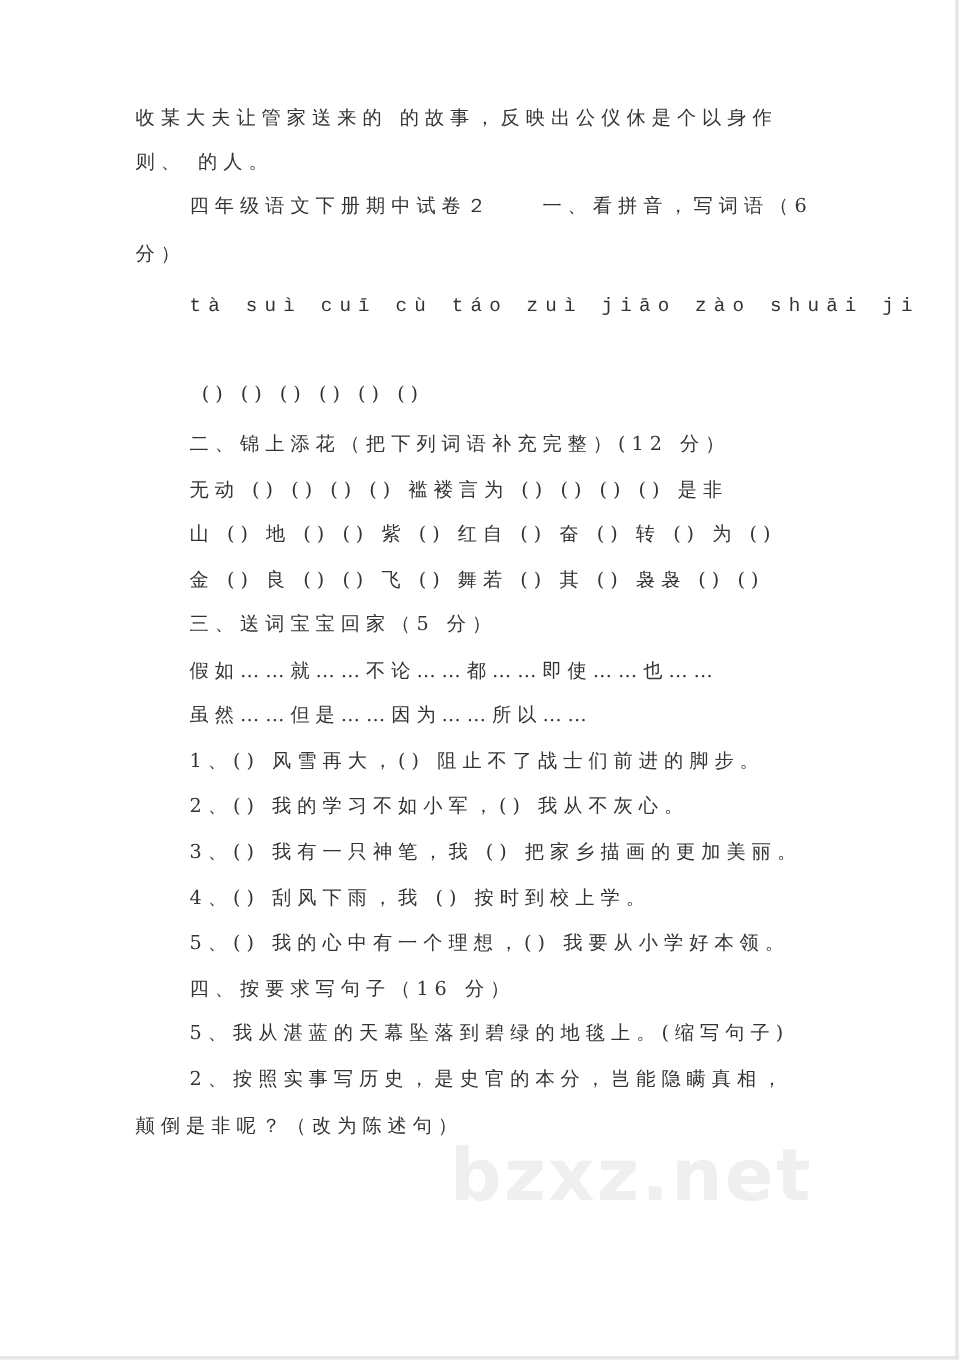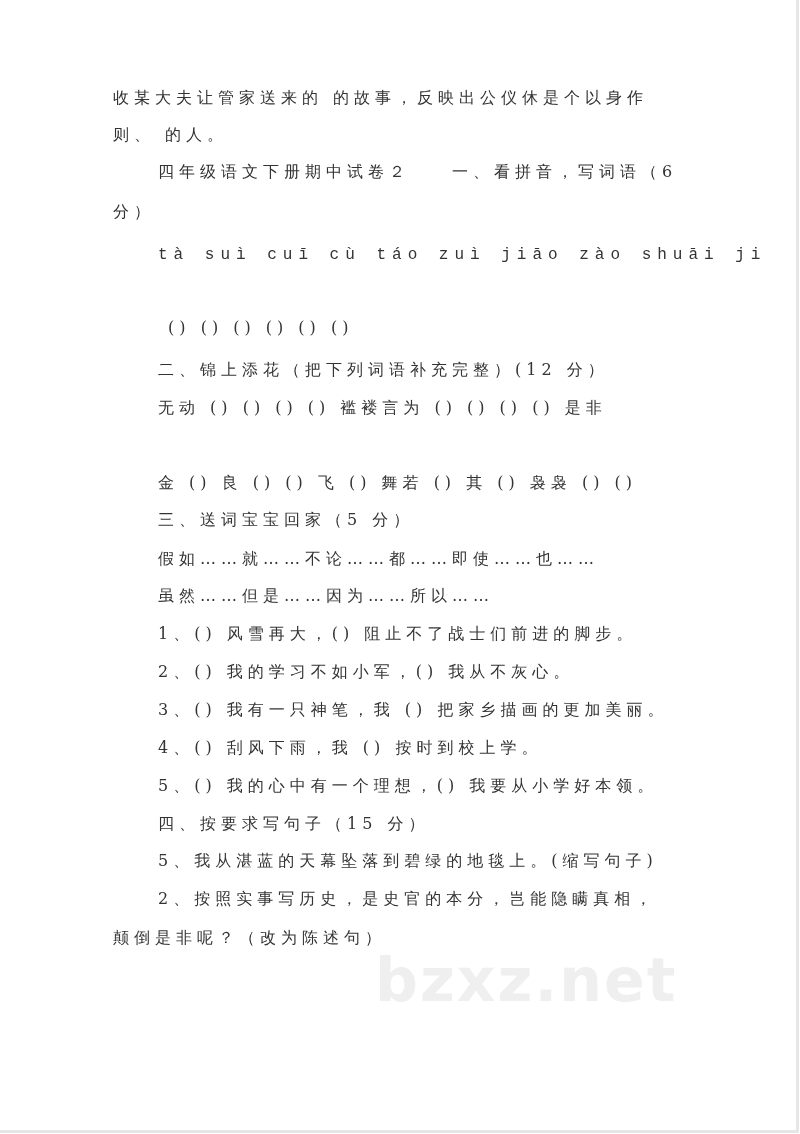--- a/index.html
+++ b/index.html
@@ -39,28 +39,29 @@
 
 <div class="page">
   <div class="line" style="top:83px">收某大夫让管家送来的 的故事，反映出公仪休是个以身作</div>
   <div class="line" style="top:120px">则、 的人。</div>
   <div class="line indent" style="top:157px">四年级语文下册期中试卷２　　一、看拼音，写词语（6</div>
   <div class="line" style="top:197px">分）</div>
   <div class="line indent pinyin" style="top:240px">tà suì cuī cù táo zuì jiāo zào shuāi ji</div>
   <div class="line indent" style="top:313px"> () () () () () ()</div>
   <div class="line indent" style="top:355px">二、锦上添花（把下列词语补充完整）(12 分）</div>
   <div class="line indent" style="top:393px">无动 () () () () 褴褛言为 () () () () 是非</div>
+  <div class="line indent" style="top:430px">山 () 地 () () 紫 () 红自 () 奋 () 转 () 为 ()</div>
   <div class="line indent" style="top:468px">金 () 良 () () 飞 () 舞若 () 其 () 袅袅 () ()</div>
   <div class="line indent" style="top:505px">三、送词宝宝回家（5 分）</div>
   <div class="line indent" style="top:544px">假如……就……不论……都……即使……也……</div>
   <div class="line indent" style="top:581px">虽然……但是……因为……所以……</div>
   <div class="line indent" style="top:619px">1、() 风雪再大，() 阻止不了战士们前进的脚步。</div>
   <div class="line indent" style="top:657px">2、() 我的学习不如小军，() 我从不灰心。</div>
   <div class="line indent" style="top:695px">3、() 我有一只神笔，我 () 把家乡描画的更加美丽。</div>
   <div class="line indent" style="top:733px">4、() 刮风下雨，我 () 按时到校上学。</div>
   <div class="line indent" style="top:771px">5、() 我的心中有一个理想，() 我要从小学好本领。</div>
-  <div class="line indent" style="top:809px">四、按要求写句子（15 分）</div>
+  <div class="line indent" style="top:809px">四、按要求写句子（16 分）</div>
   <div class="line indent" style="top:846px">5、我从湛蓝的天幕坠落到碧绿的地毯上。(缩写句子)</div>
   <div class="line indent" style="top:884px">2、按照实事写历史，是史官的本分，岂能隐瞒真相，</div>
   <div class="line" style="top:923px">颠倒是非呢？（改为陈述句）</div>
 
   <div class="watermark">bzxz.net</div>
 </div>
 
 </body></html>

